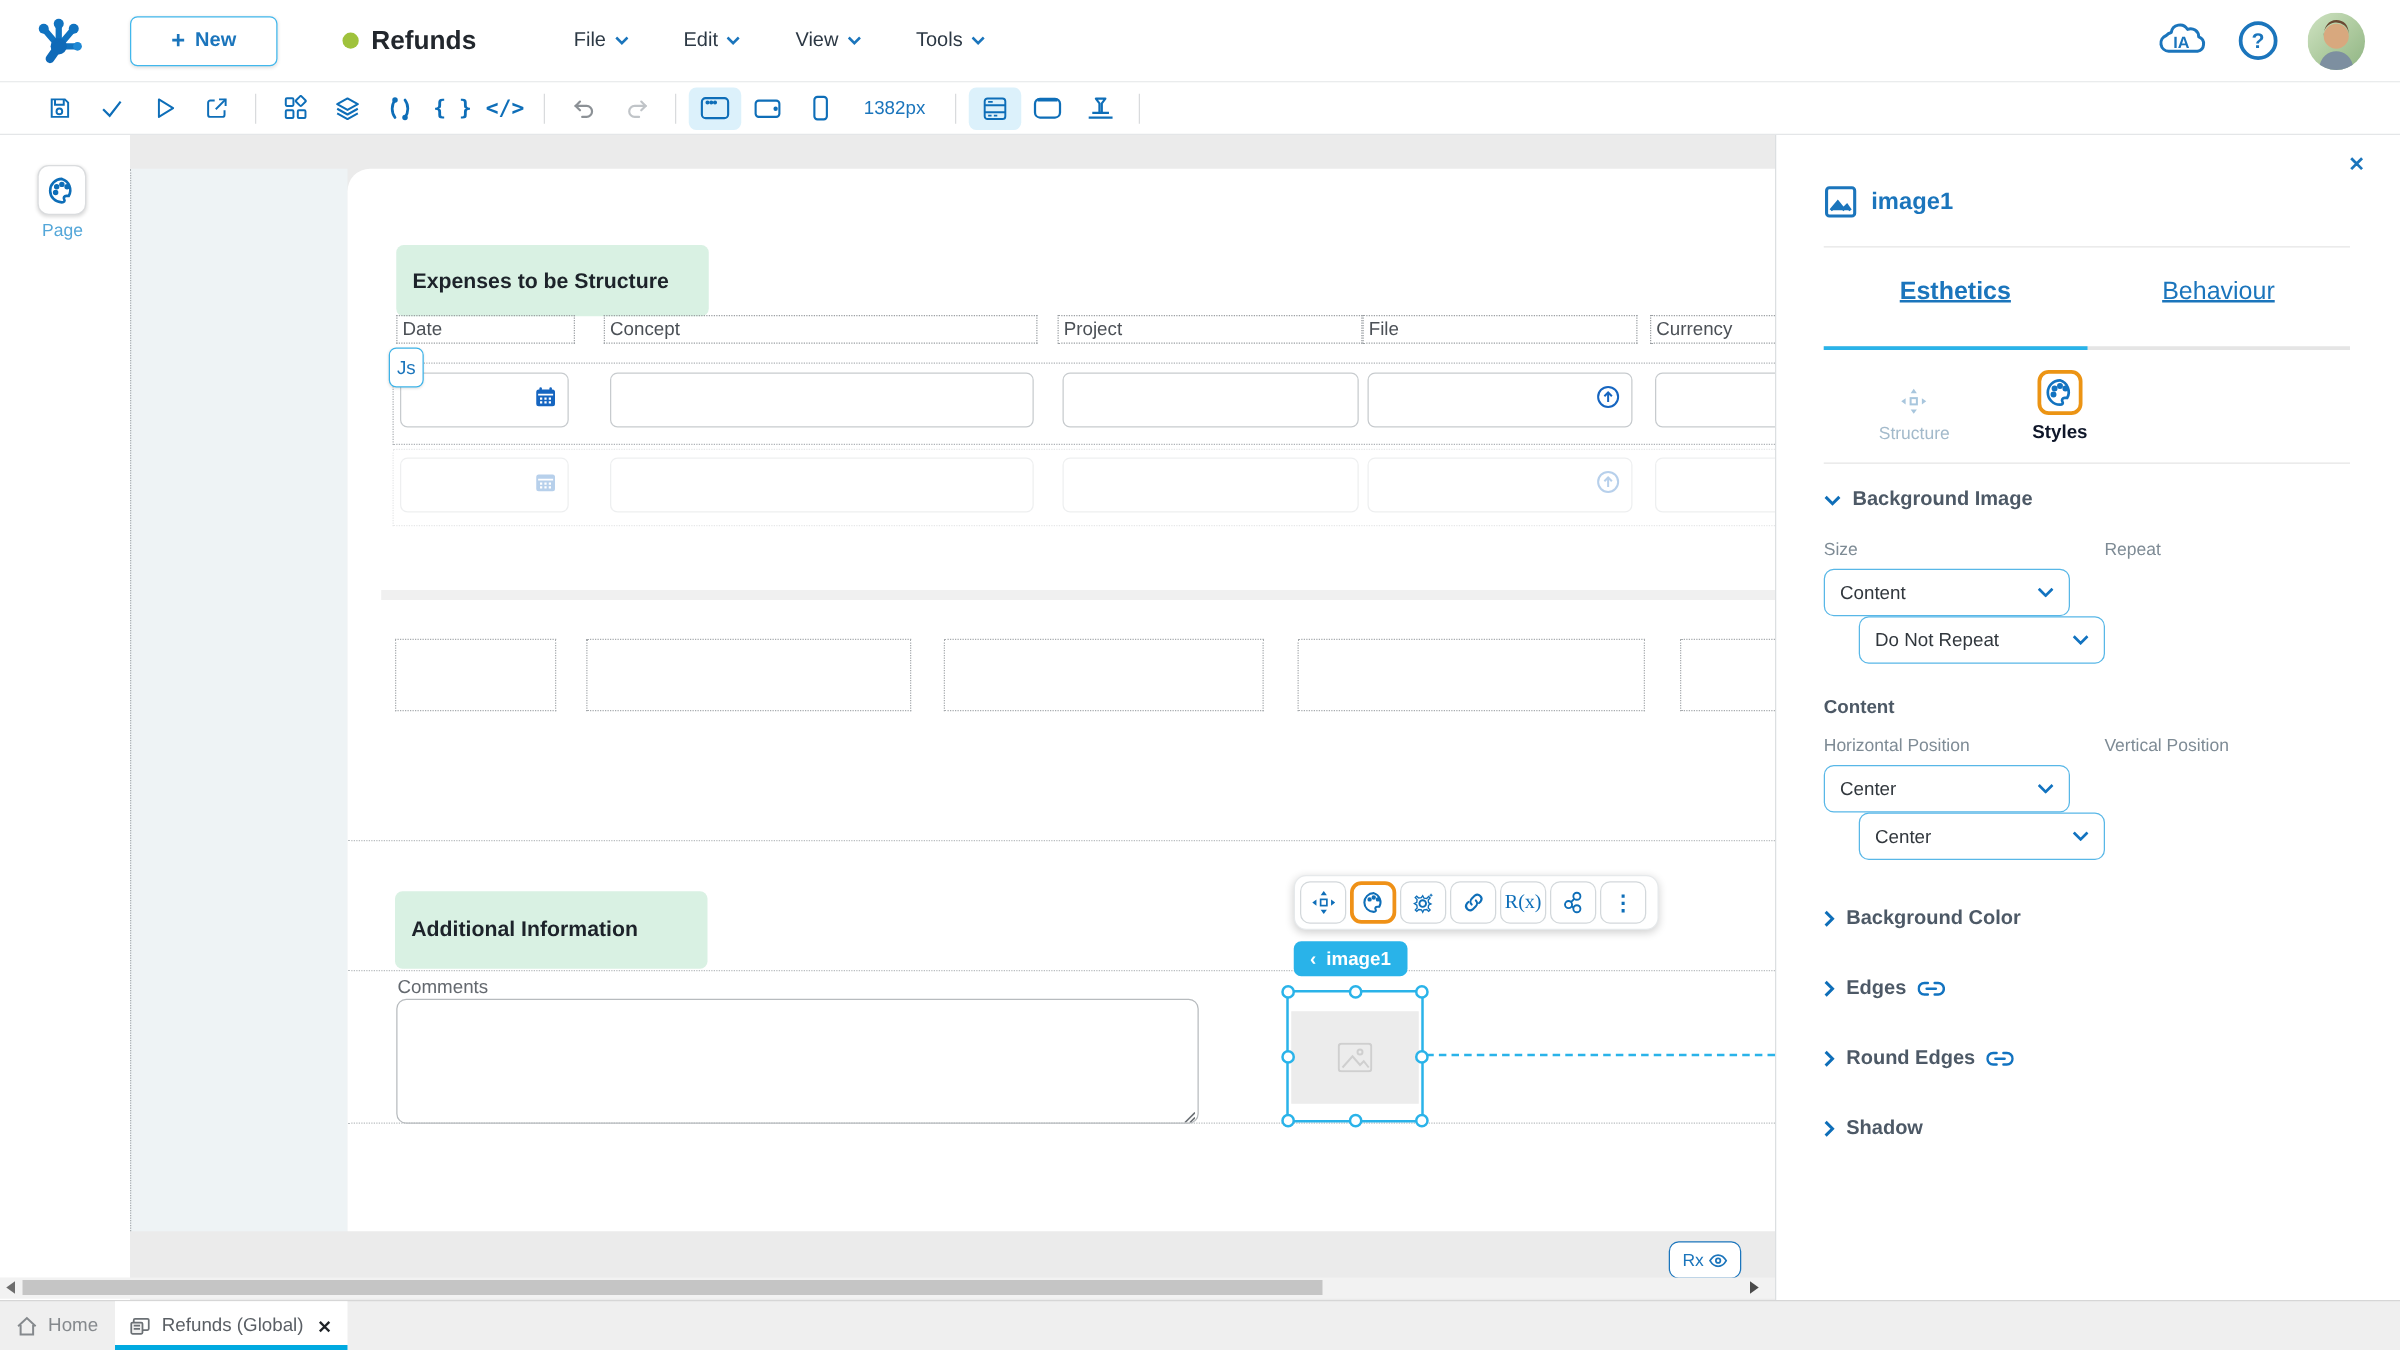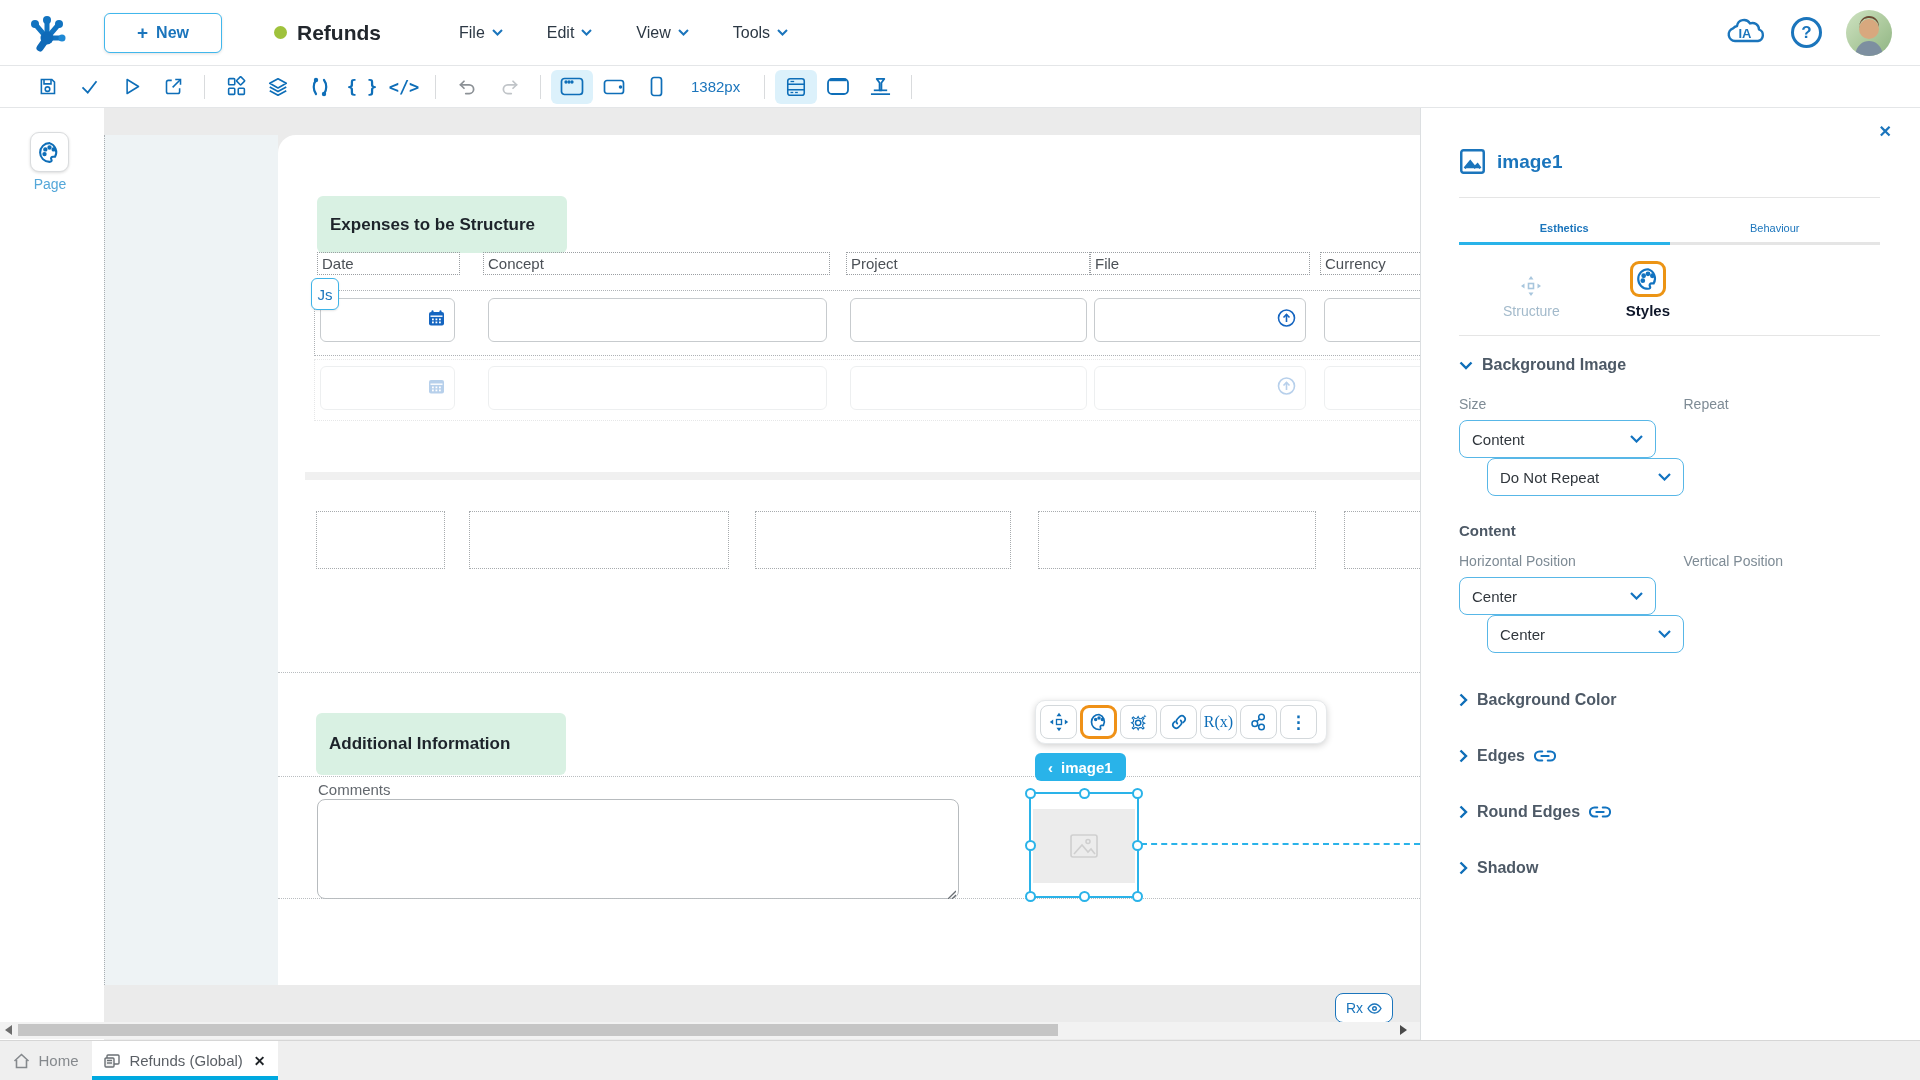--- a/index.html
+++ b/index.html
@@ -108,22 +108,22 @@
 
   
   .panel { width:500px; background:#fff; border-left:1px solid #dcdfe1; position:relative;
     padding:0 40px 0 38px; }
   .panel-close { position:absolute; right:28px; top:14px; color:#1b75bc; font-weight:bold;
     font-size:16px; cursor:pointer; }
   .panel-head { margin-top:40px; display:flex; align-items:center; gap:11px; }
   .panel-title { color:#1b75bc; font-size:19px; font-weight:bold; }
   .p-divider { border-top:1px solid #e5e5e5; margin-top:22px; }
   .p-tabs { display:flex; margin-top:10px; }
-  .p-tab { width:50%; text-align:center; font-size:11px; color:#1b75bc; padding:14px 0 8px;
-    cursor:pointer; }
+  .p-tab { width:50%; text-align:center; font-size:20px; color:#1b75bc; padding:14px 0 32px;
+    cursor:pointer;text-decoration:underline; }
   .p-tab.active { font-weight:bold; }
   .tab-line { position:relative; height:3px; background:#e5e5e5; }
   .tab-line .cyan { position:absolute; left:0; top:0; width:50%; height:3px; background:#29b3e9; }
   .p-tools { display:flex; gap:66px; padding:16px 0 10px 44px; align-items:flex-end; }
   .tool { display:flex; flex-direction:column; align-items:center; gap:5px; cursor:pointer; }
   .tool .t-label { font-size:14px; color:#a3bacb; }
   .tool.active .t-label { color:#0f172a; font-weight:bold; font-size:15px; }
   .orange-box { border:3px solid #ec9414; border-radius:9px; padding:2px; display:flex; }
 
   .sec-head { display:flex; align-items:center; gap:9px; cursor:pointer; }

